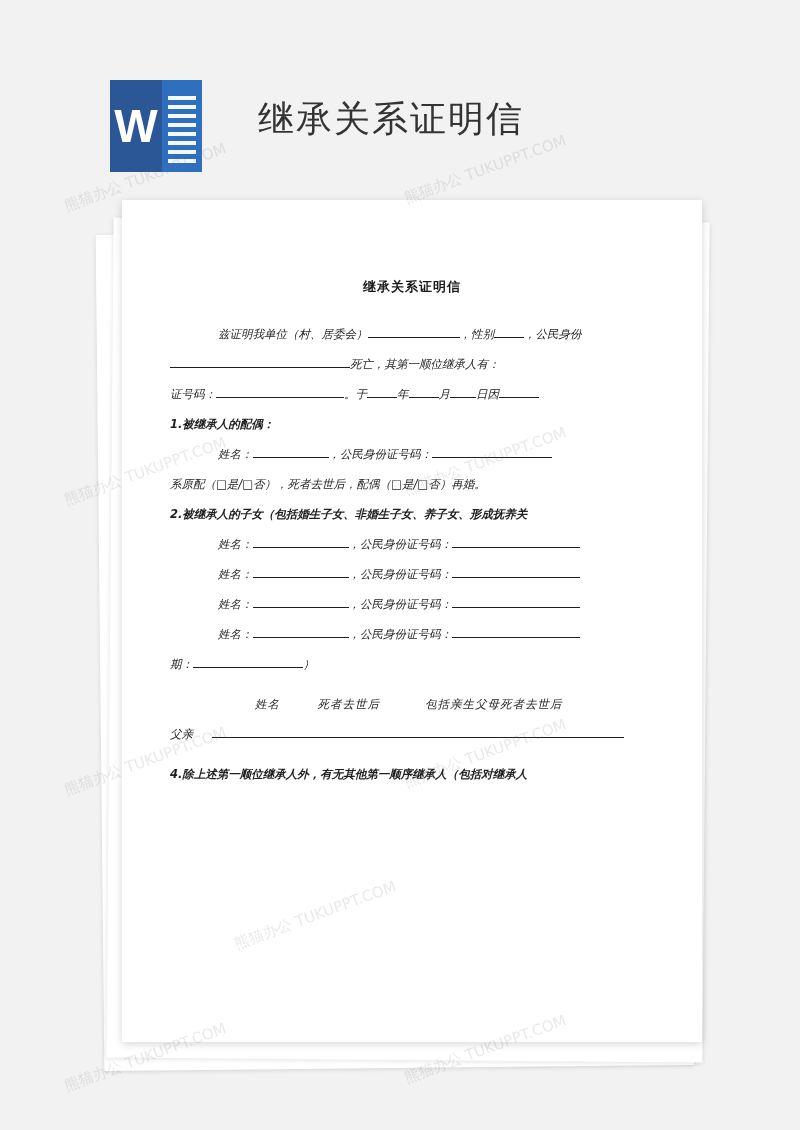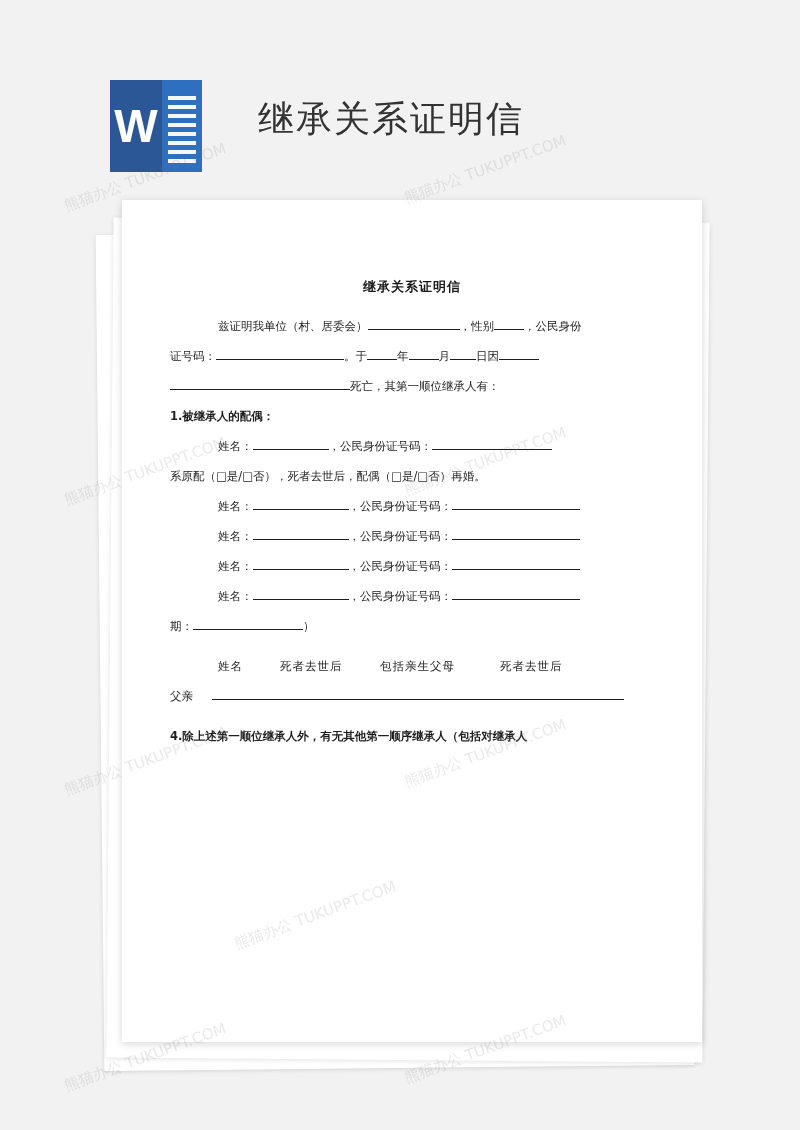--- a/index.html
+++ b/index.html
@@ -131,41 +131,42 @@
   .doc-heading {
     text-align: center;
     font-size: 13px;
     font-weight: bold;
     margin-top: 78px;
     letter-spacing: 1px;
   }
   .body-text {
     position: absolute;
     left: 48px;
-    top: 112px;
+    top: 120px;
     width: 486px;
     font-size: 11.5px;
     line-height: 28px;
     color: #1f1f1f;
+    font-style: italic;
   }
   .p { margin: 0 0 2px 0; }
   .indent { text-indent: 48px; }
   .u {
     display: inline-block;
     border-bottom: 1px solid #1f1f1f;
     vertical-align: baseline;
     height: 13px;
   }
   .strong { font-weight: bold; }
   .name-line { padding-left: 48px; }
   .tbl-head {
     padding-left: 48px;
     letter-spacing: 1px;
   }
-  .tbl-head span { display: inline-block; }
+  .tbl-head span { display: inline-block; text-align: right; }
   .parent-row { margin-top: 2px; }
   .parent-row .lbl { display: inline-block; width: 42px; }
   .gap { height: 10px; }
 
   
   .wm {
     position: absolute;
     color: rgba(120,120,120,0.16);
     font-size: 15px;
     font-family: "DejaVu Sans", sans-serif;
@@ -206,35 +207,36 @@
 
       <div class="doc-heading">继承关系证明信</div>
 
       <div class="body-text">
 
         <p class="p indent">
           <span>兹证明我单位（村、居委会）</span><span class="u" style="width:92px"></span><span>，性别</span><span class="u" style="width:30px"></span><span>，公民身份</span>
         </p>
 
         <p class="p">
+          <span class="u" style="width:180px"></span><span>死亡，其第一顺位继承人有：</span>
+        </p>
+
+        <p class="p">
           <span>证号码：</span><span class="u" style="width:128px"></span><span>。于</span><span class="u" style="width:30px"></span><span>年</span><span class="u" style="width:30px"></span><span>月</span><span class="u" style="width:26px"></span><span>日因</span><span class="u" style="width:40px"></span>
         </p>
 
-        <p class="p">
-          <span class="u" style="width:180px"></span><span>死亡，其第一顺位继承人有：</span>
-        </p>
-
         <p class="p strong">1.被继承人的配偶：</p>
 
         <p class="p name-line">
           <span>姓名：</span><span class="u" style="width:76px"></span><span>，公民身份证号码：</span><span class="u" style="width:120px"></span>
         </p>
 
         <p class="p">系原配（□是/□否），死者去世后，配偶（□是/□否）再婚。</p>
 
+        <p class="p strong">2.被继承人的子女（包括婚生子女、非婚生子女、养子女、形成抚养关</p>
 
         <p class="p name-line">
           <span>姓名：</span><span class="u" style="width:96px"></span><span>，公民身份证号码：</span><span class="u" style="width:128px"></span>
         </p>
         <p class="p name-line">
           <span>姓名：</span><span class="u" style="width:96px"></span><span>，公民身份证号码：</span><span class="u" style="width:128px"></span>
         </p>
         <p class="p name-line">
           <span>姓名：</span><span class="u" style="width:96px"></span><span>，公民身份证号码：</span><span class="u" style="width:128px"></span>
         </p>

